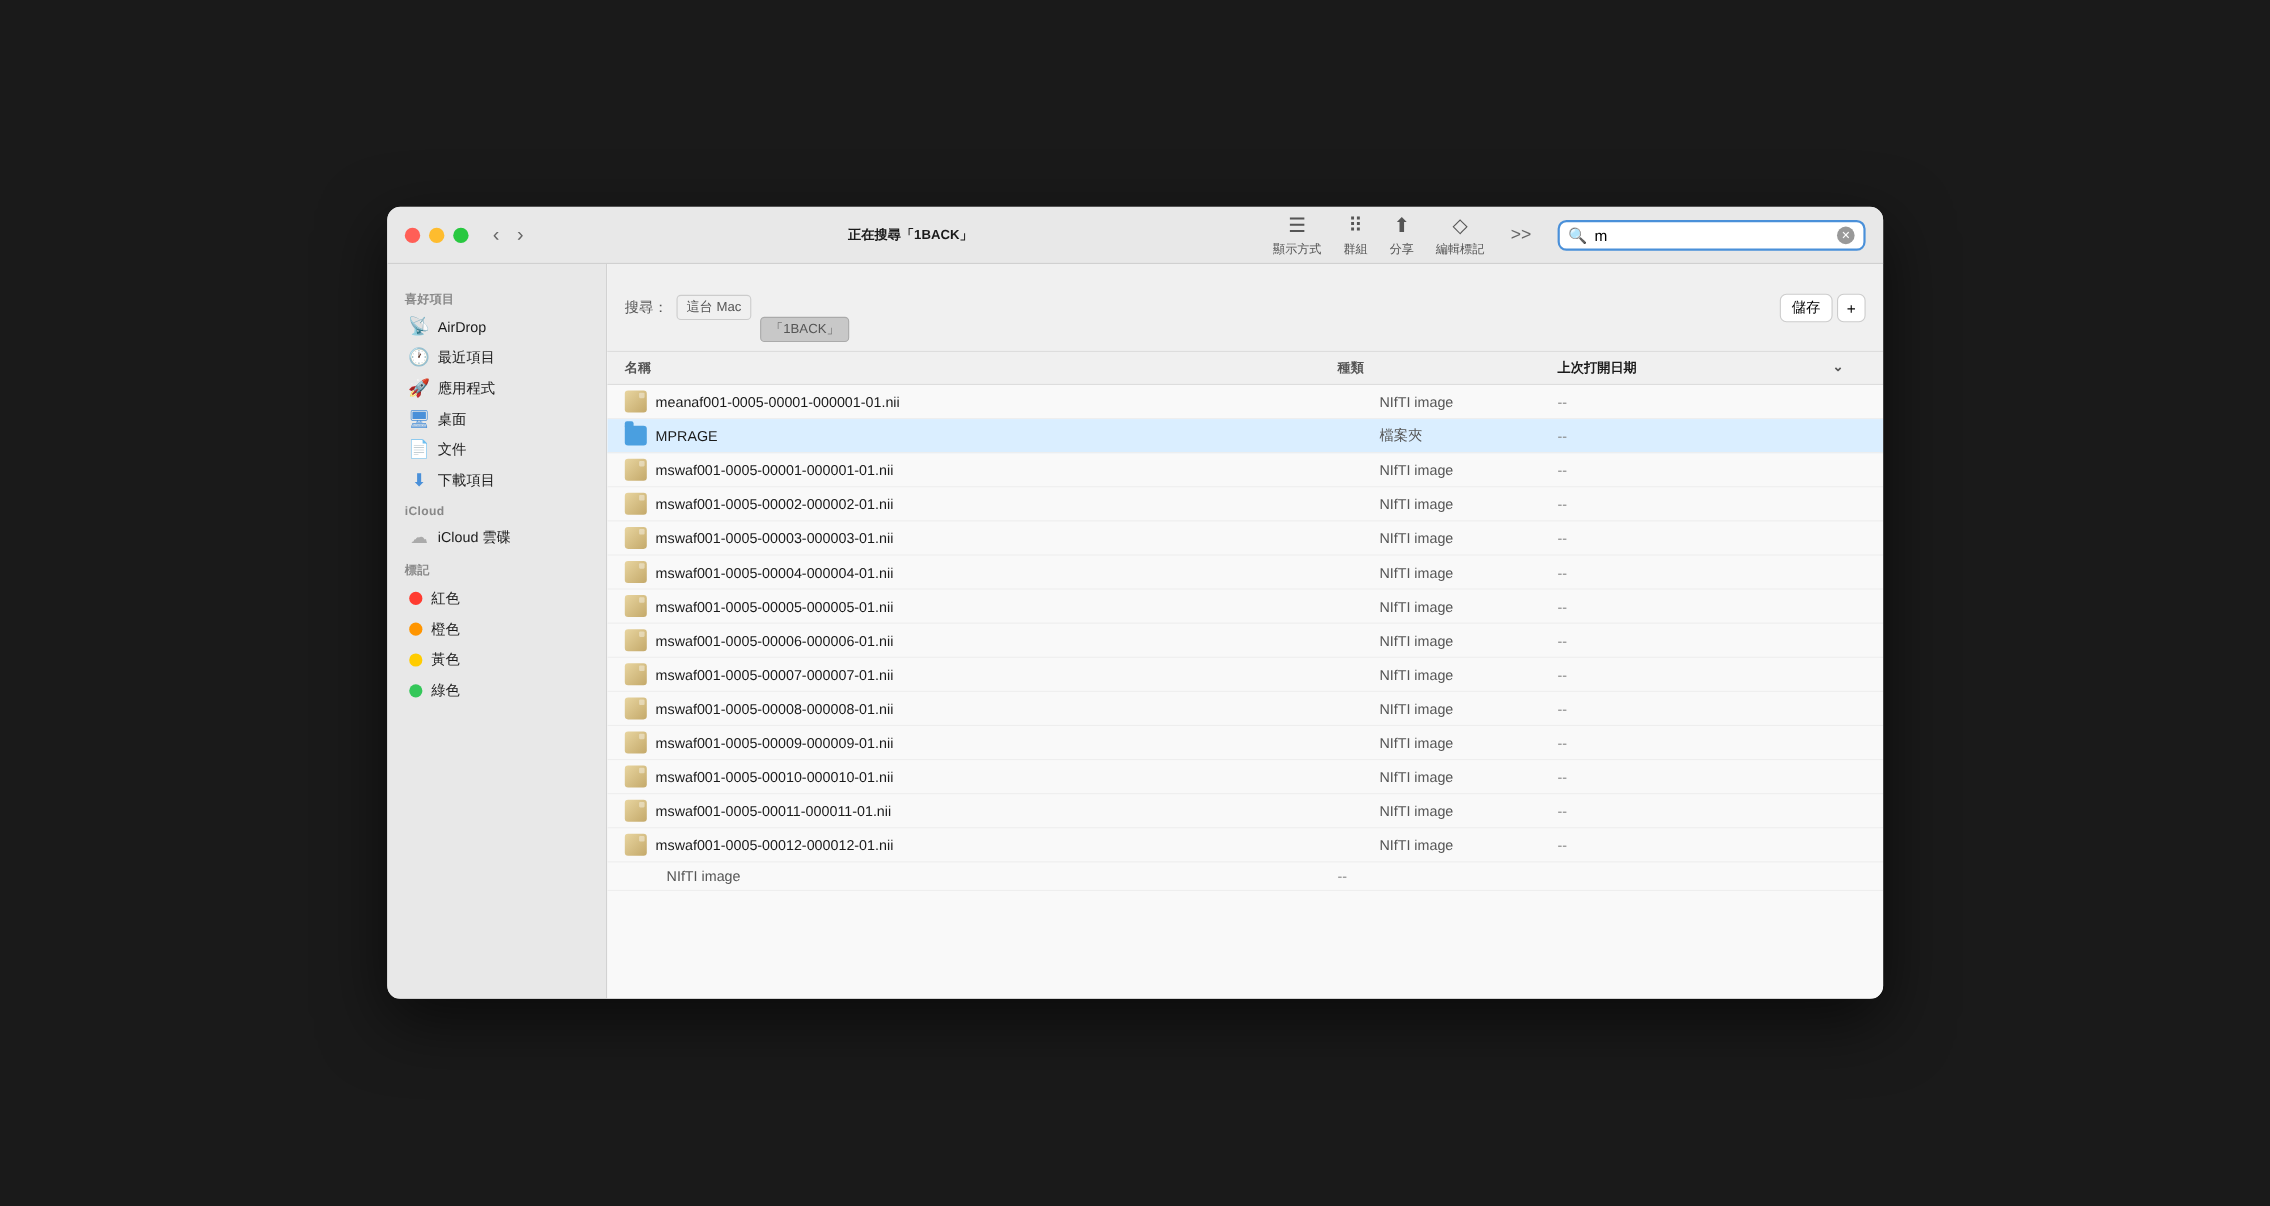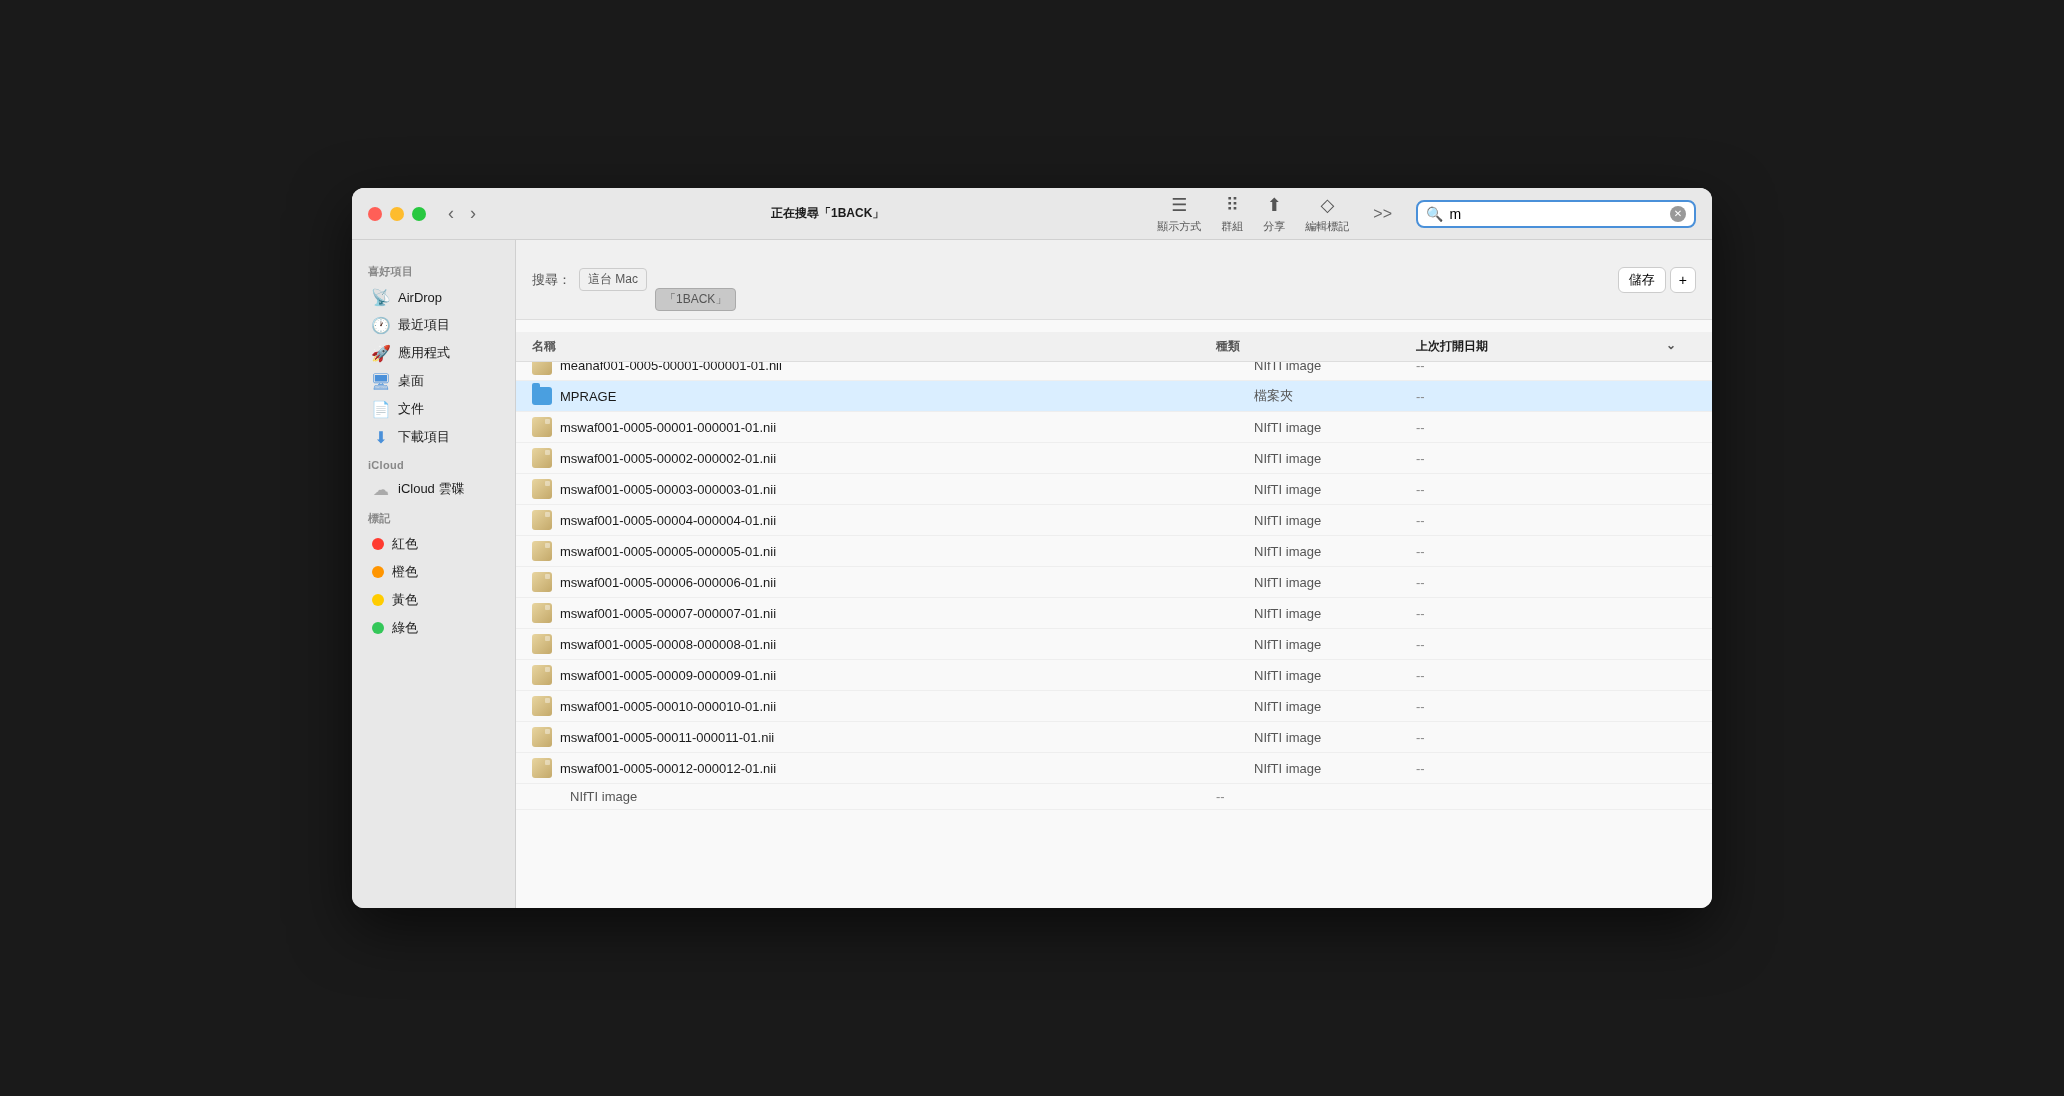--- a/index.html
+++ b/index.html
@@ -119,21 +119,21 @@
       display: flex;
       align-items: center;
       justify-content: center;
     }
     .content-area {
       display: flex;
       flex: 1;
       overflow: hidden;
     }
     .sidebar {
-      width: 164px;
+      width: 200px;
       background: #e8e8e8;
       padding: 16px 0;
       flex-shrink: 0;
       border-right: 1px solid #d0d0d0;
       overflow-y: auto;
     }
     .sidebar-section-title {
       font-size: 11px;
       font-weight: 600;
       color: #888;
@@ -217,21 +217,21 @@
       flex: 1;
       overflow-y: auto;
     }
     .table-header {
       display: grid;
       grid-template-columns: 1fr 200px 250px 30px;
       padding: 6px 16px;
       border-bottom: 1px solid #ddd;
       background: #f0f0f0;
       position: sticky;
-      top: 12px;
+      top: 0;
       z-index: 10;
     }
     .col-header {
       font-size: 12px;
       font-weight: 600;
       color: #555;
     }
     .col-header.sortable { cursor: pointer; }
     .col-header.active { color: #1a1a1a; }
     .table-row {

